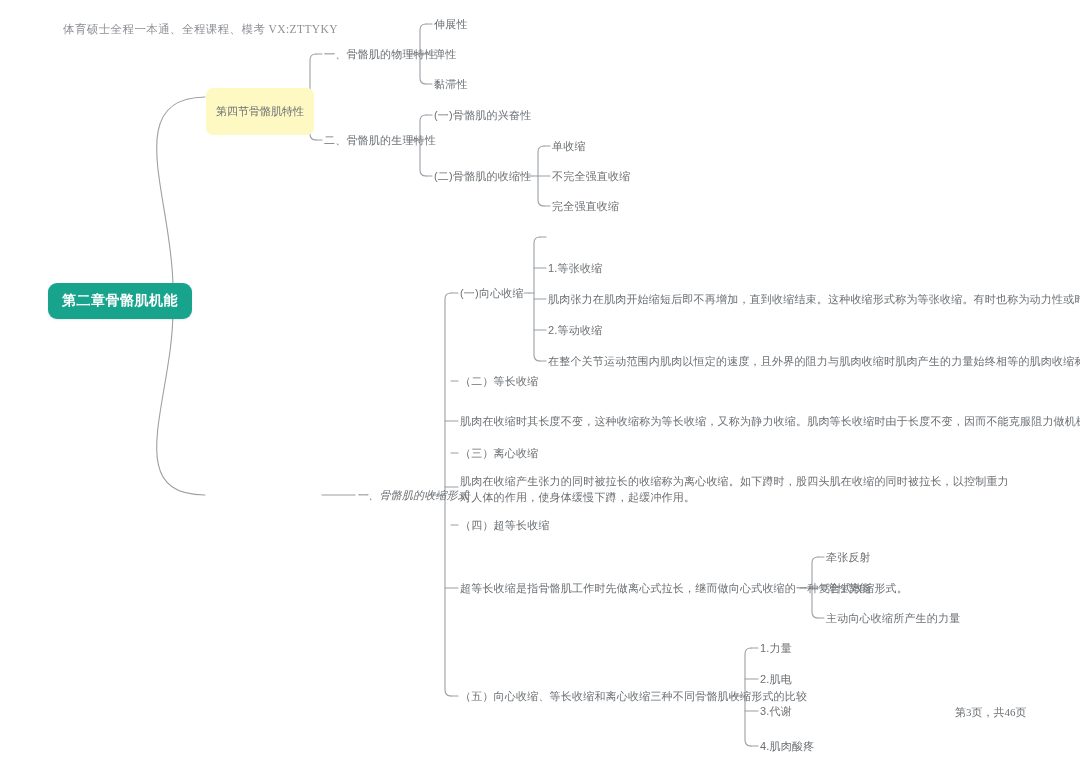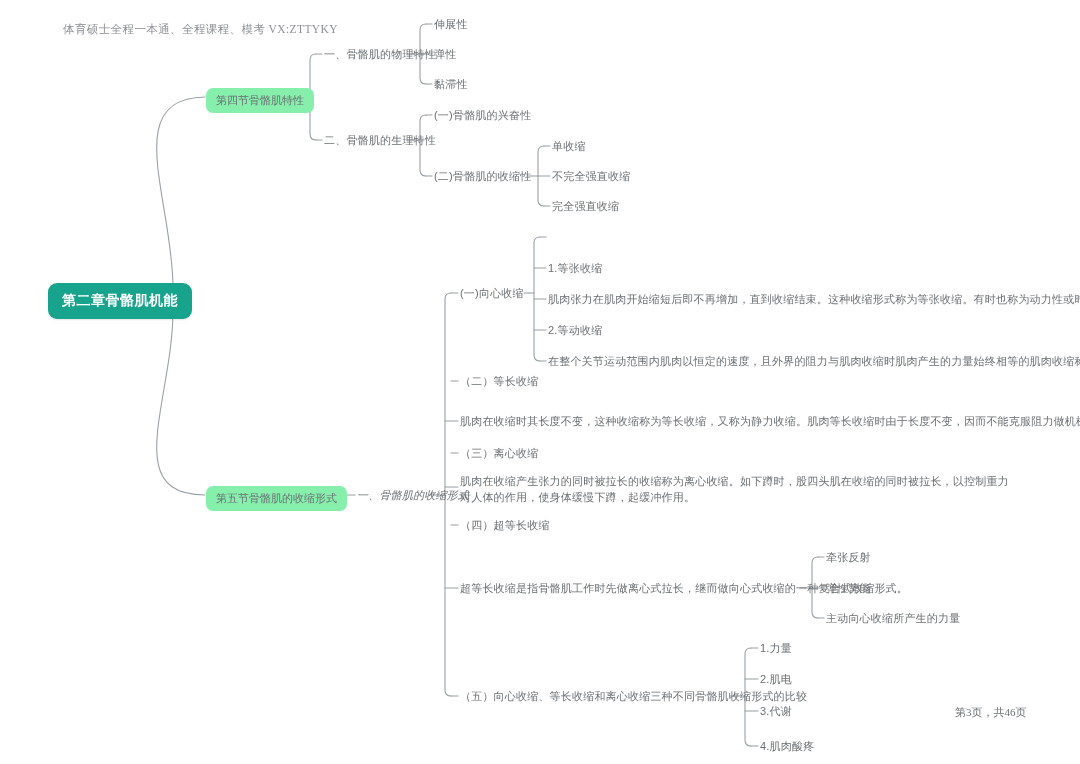--- a/index.html
+++ b/index.html
@@ -29,25 +29,25 @@
     font-size:14px;
     font-weight:bold;
     border-radius:9px;
     padding:9px 14px;
     letter-spacing:0.5px;
     box-shadow:0 1px 2px rgba(0,0,0,0.10);
     white-space:nowrap;
   }
   .pill{
     position:absolute;
-    background:#86efac;
+    background:#fef9c3;
     color:#6b6f73;
     font-size:11px;
     border-radius:7px;
-    padding:5px 10px;
+    padding:16px 10px;
     white-space:nowrap;
   }
   .watermark{
     position:absolute;
     color:#8d9095;
     font-family:"Liberation Serif","DejaVu Serif",serif;
     font-size:11.5px;
     letter-spacing:0.4px;
     white-space:nowrap;
   }
@@ -165,21 +165,20 @@
   <div class="txt" style="left:324px;top:133px;">二、骨骼肌的生理特性</div>
 
   <div class="txt" style="left:434px;top:108px;">(一)骨骼肌的兴奋性</div>
 
   <div class="txt" style="left:434px;top:169px;">(二)骨骼肌的收缩性</div>
 
   <div class="txt" style="left:552px;top:139px;">单收缩</div>
   <div class="txt" style="left:552px;top:169px;">不完全强直收缩</div>
   <div class="txt" style="left:552px;top:199px;">完全强直收缩</div>
 
-  <div class="pill" style="left:206px;top:486px;">第五节骨骼肌的收缩形式</div>
 
   <div class="txt" style="left:357px;top:488px;font-style:italic;">一、骨骼肌的收缩形式</div>
 
   <div class="txt" style="left:460px;top:286px;">(一)向心收缩</div>
 
   <div class="txt" style="left:548px;top:261px;">1.等张收缩</div>
   <div class="txt" style="left:548px;top:292px;">肌肉张力在肌肉开始缩短后即不再增加，直到收缩结束。这种收缩形式称为等张收缩。有时也称为动力性或时相性收缩。</div>
   <div class="txt" style="left:548px;top:323px;">2.等动收缩</div>
   <div class="txt" style="left:548px;top:354px;">在整个关节运动范围内肌肉以恒定的速度，且外界的阻力与肌肉收缩时肌肉产生的力量始终相等的肌肉收缩称为等动收缩。</div>
 

